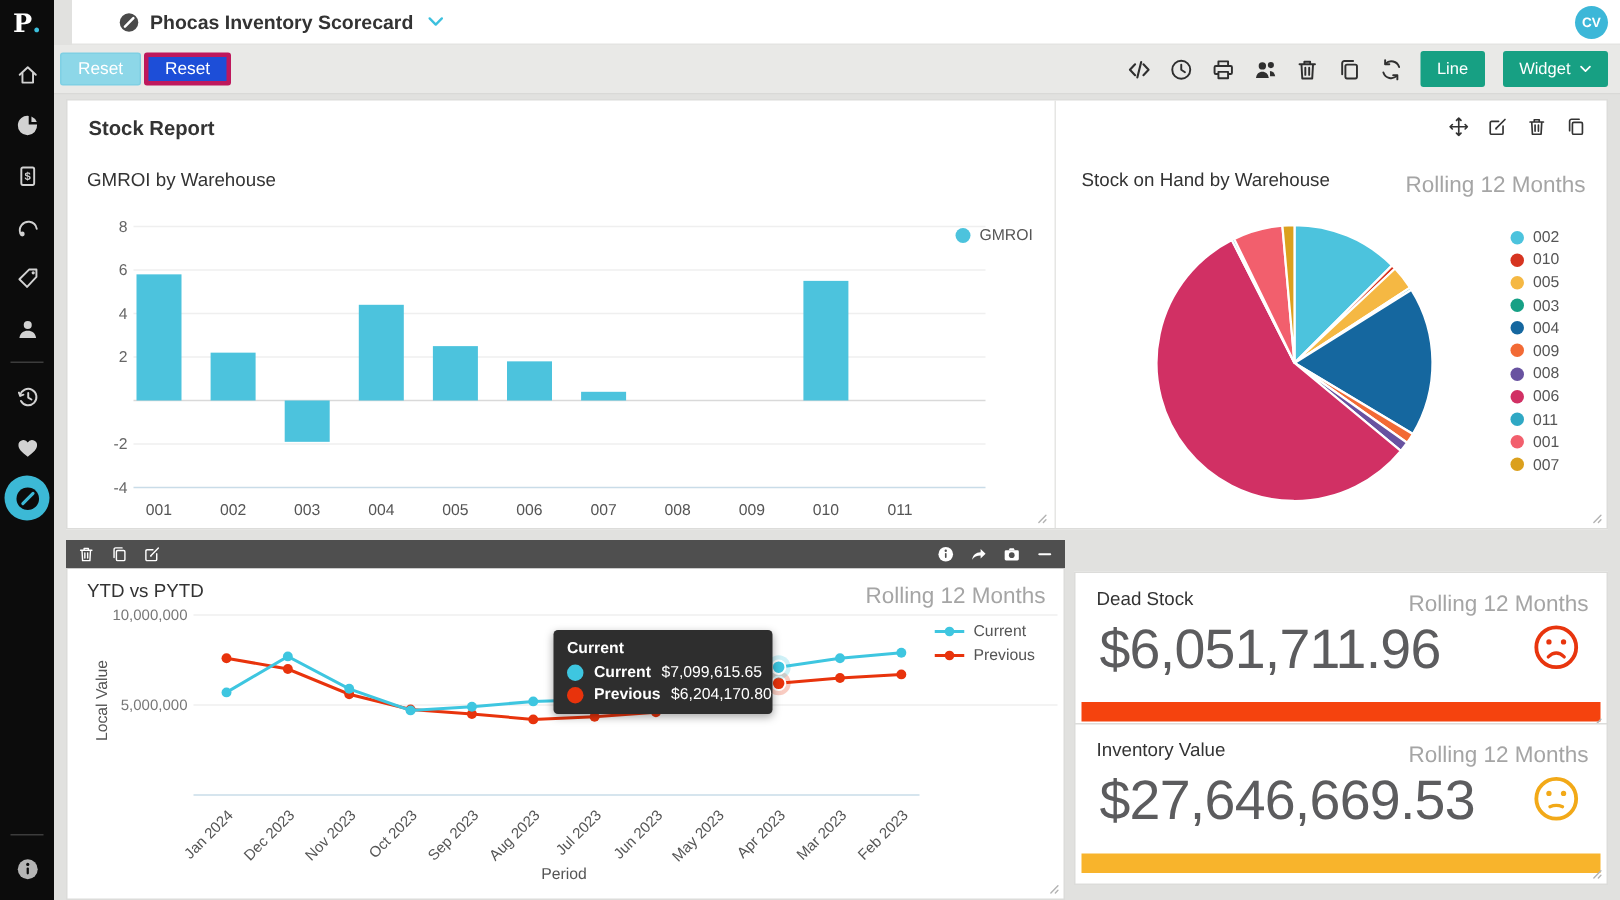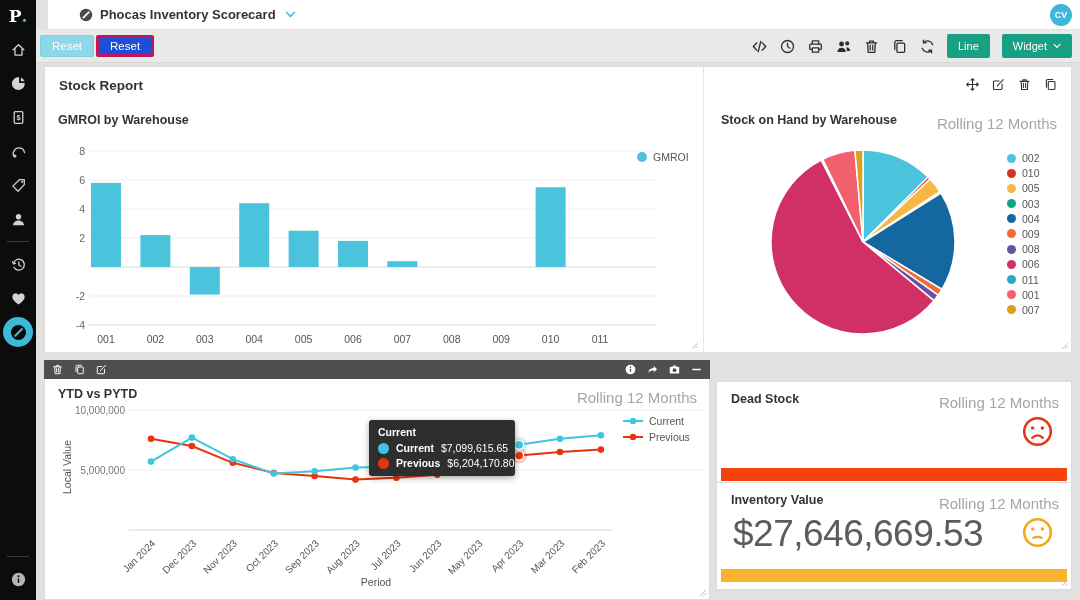--- a/index.html
+++ b/index.html
@@ -39,21 +39,21 @@
   .tb-right{margin-left:auto;display:flex;align-items:center;gap:12px;}
   #tb-icons{display:flex;align-items:center;gap:13px;color:#2f2f2f;--icon-bg:#e9e9e7;}
   #tb-icons .ticon{width:15px;height:15px;cursor:pointer;}
   #tb-icons .ticon svg{width:15px;height:15px;display:block;}
   .btn.green{background:#17a083;height:24px;font-size:11px;}
   .btn.widget{display:flex;align-items:center;gap:6px;}
   .wchev svg{width:8px;height:8px;display:block;}
   
   .panel{position:absolute;background:#fff;border:1px solid #dcdcda;box-sizing:border-box;}
   .panel-title{position:absolute;left:14px;top:11px;font-size:13.5px;font-weight:bold;color:#333;}
-  .chart-title{position:absolute;font-size:12.5px;font-weight:bold;color:#333;}
+  .chart-title{position:absolute;font-size:12.5px;font-weight:normal;color:#333;}
   .period{position:absolute;font-size:15px;color:#a5a5a5;}
   .hdr-icons{position:absolute;right:14px;top:11px;display:flex;gap:13px;color:#333;}
   .hdr-icons .ticon{width:13px;height:13px;cursor:pointer;--icon-bg:#fff;}
   .hdr-icons .ticon svg{width:13px;height:13px;display:block;}
   .vdivider{position:absolute;left:658px;top:0;bottom:0;border-left:1px solid #e6e6e4;}
   .legend-item{display:flex;align-items:center;gap:6px;font-size:10.5px;color:#555;cursor:pointer;}
   .ldot{border-radius:50%;display:inline-block;}
   #gmroi-legend{position:absolute;left:592px;top:84px;}
   #pie-legend{position:absolute;left:962px;top:85px;display:flex;flex-direction:column;gap:3.2px;}
   #pie-legend .ldot{width:9px;height:9px;}
@@ -527,20 +527,21 @@
           <svg viewBox="0 0 14 14" fill="none" stroke="currentColor" stroke-width="1.2" stroke-linecap="round" stroke-linejoin="round">
             <path d="M6.5 12 12 6.5M10 12 12 10" stroke-width="1.1"></path>
           </svg>
         </span>
     </div>
   </section>
 
   <section class="kpi" style="top:381px;">
     <div class="chart-title" style="left:14px;top:10px;">Dead Stock</div>
     <div class="period" style="right:12px;top:12px;">Rolling 12 Months</div>
+    <div class="kpi-value">$6,051,711.96</div>
     <span class="kpi-face" id="dead-face" style="color: rgb(232, 53, 14);">
         <svg viewBox="0 0 28 28" fill="none" stroke="currentColor" stroke-width="2.3" stroke-linecap="round">
           <circle cx="14" cy="14" r="12"></circle>
           <circle cx="9.6" cy="10.8" r="1.6" fill="currentColor" stroke="none"></circle>
           <circle cx="18.4" cy="10.8" r="1.6" fill="currentColor" stroke="none"></circle>
           <path d="M9.2 19.8Q14 15.2 18.8 19.8" stroke-width="2"></path>
         </svg>
       </span>
     <div class="kpi-bar" id="dead-bar" style="background: rgb(245, 67, 14);"></div>
     <span class="rz" style="right:2px;bottom:2px;">

